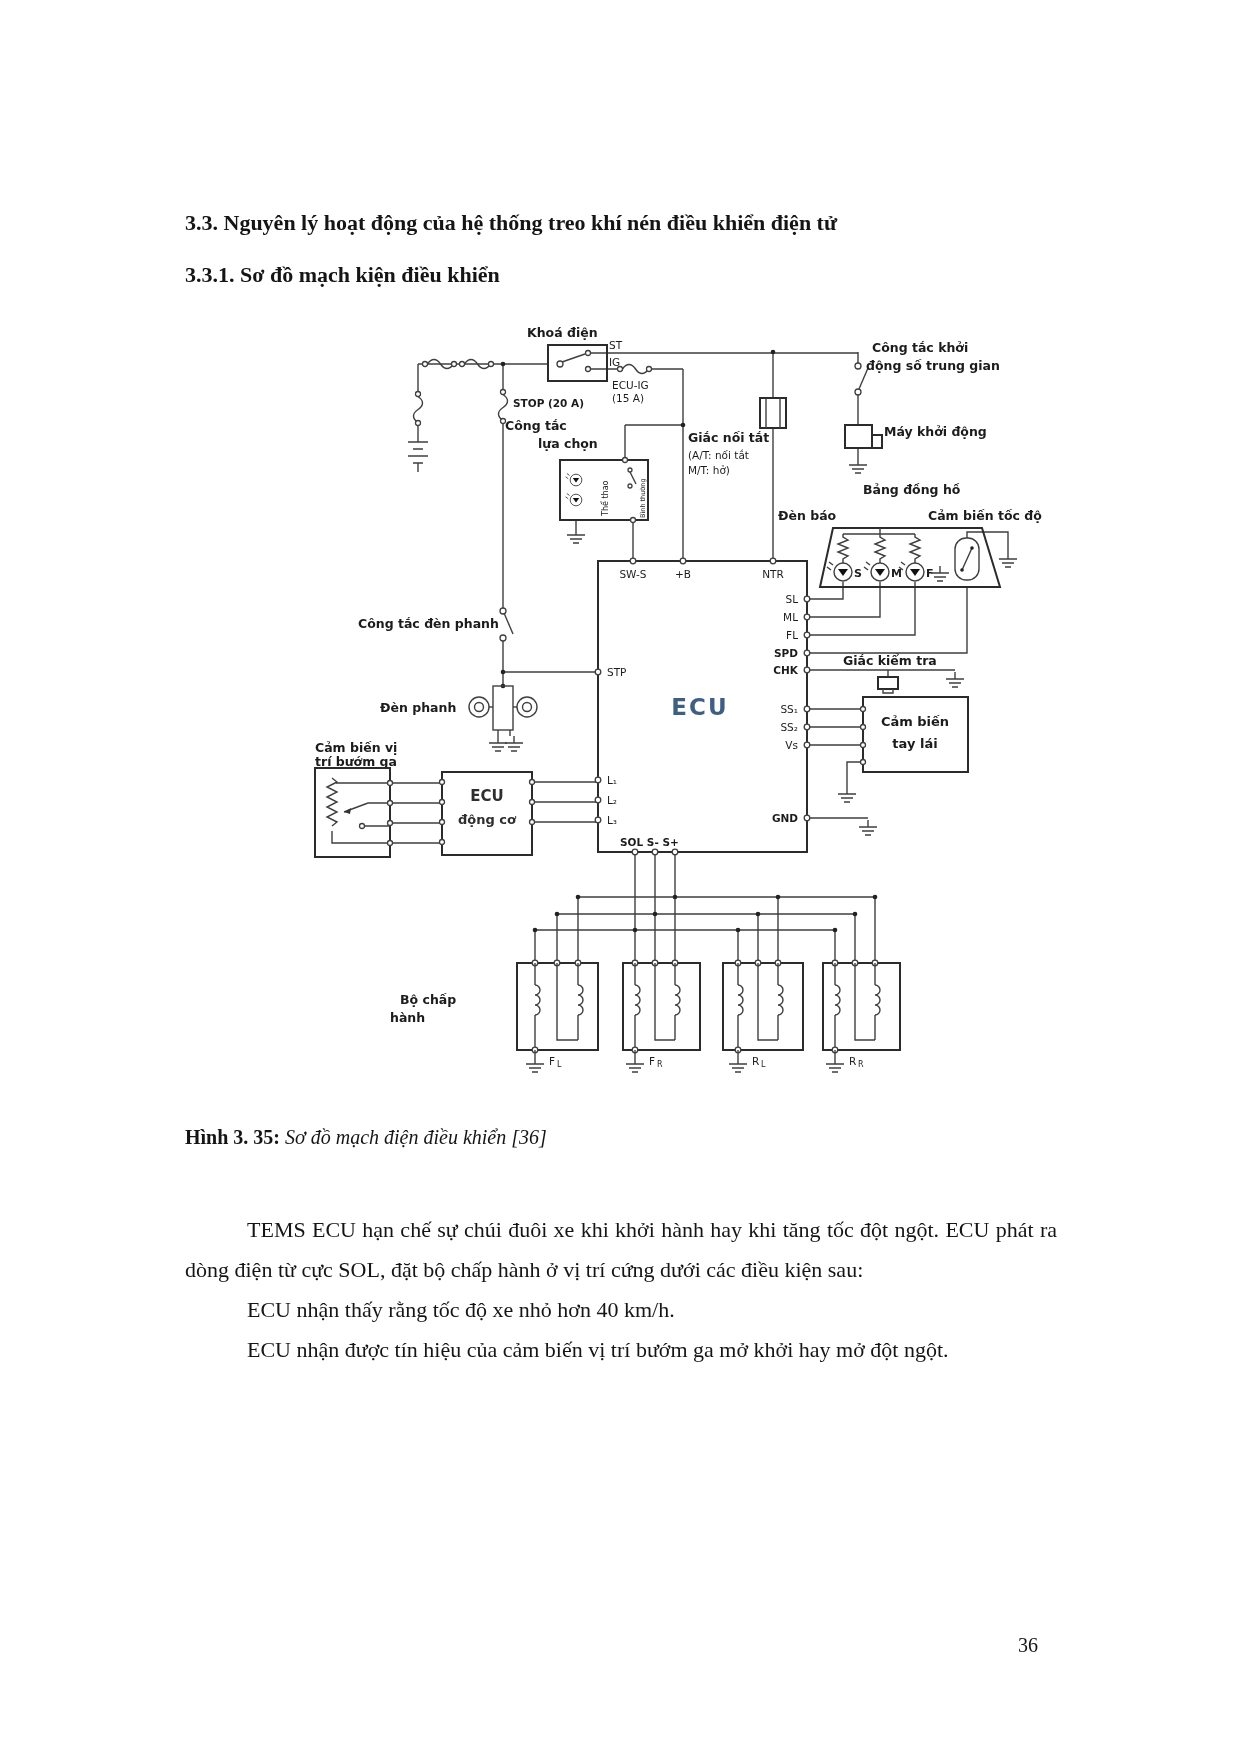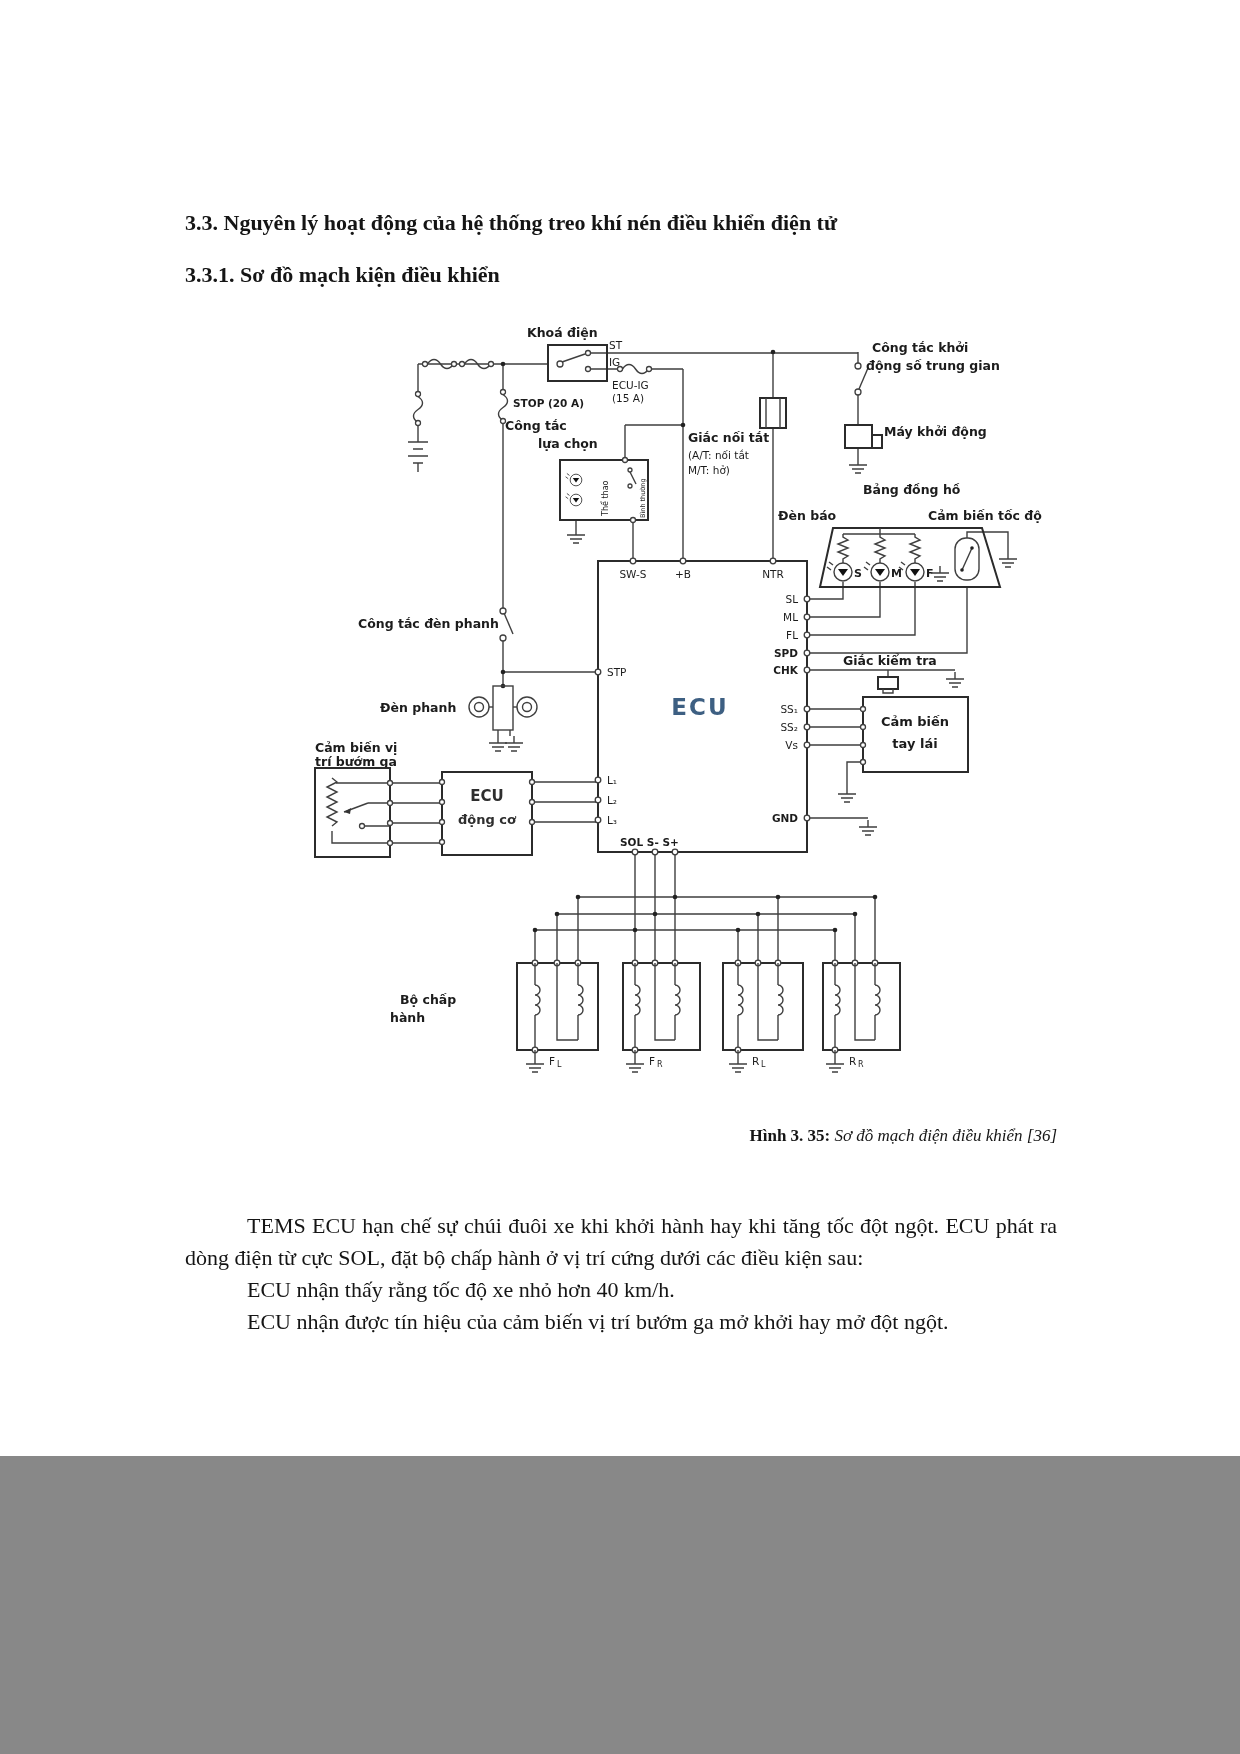--- a/index.html
+++ b/index.html
@@ -1,24 +1,24 @@
 <!DOCTYPE html>
 <html><head>
 <meta charset="utf-8">
 <style>
   html,body{margin:0;padding:0;background:#888;}
   .page{
-    position:relative;width:1240px;height:1456px;background:#fff;margin:0 auto;
+    position:relative;width:1240px;height:1754px;background:#fff;margin:0 auto;
     font-family:"Liberation Serif", serif;color:#151515;overflow:hidden;
   }
   .h-bold{position:absolute;left:185px;width:880px;font-size:22px;font-weight:bold;}
-  .bodytext{position:absolute;left:185px;top:1210px;width:872px;font-size:22px;line-height:32px;text-align:justify;}
+  .bodytext{position:absolute;left:185px;top:1210px;width:872px;font-size:22px;line-height:40px;text-align:justify;}
   .bodytext p{margin:0;text-indent:62px;}
   .bodytext p.gap{margin-top:26px;}
-  .caption{position:absolute;left:185px;top:1126px;width:872px;text-align:right;font-size:17px;}
+  .caption{position:absolute;left:185px;top:1126px;width:872px;text-align:left;font-size:20px;}
   .caption .cap-label{font-weight:bold;}
   .caption .cap-text{font-style:italic;}
   .pagenum{position:absolute;top:1634px;left:1018px;font-size:20px;}
   svg{position:absolute;left:300px;top:310px;}
   svg text{font-family:"DejaVu Sans","Liberation Sans",sans-serif;fill:#1c1c1c;}
   .lbl{font-size:12.5px;font-weight:bold;}
   .lbl-s{font-size:11px;font-weight:bold;}
   .pin{font-size:10.5px;}
   .pinb{font-size:10.5px;font-weight:bold;}
   .tiny{font-size:8px;}

